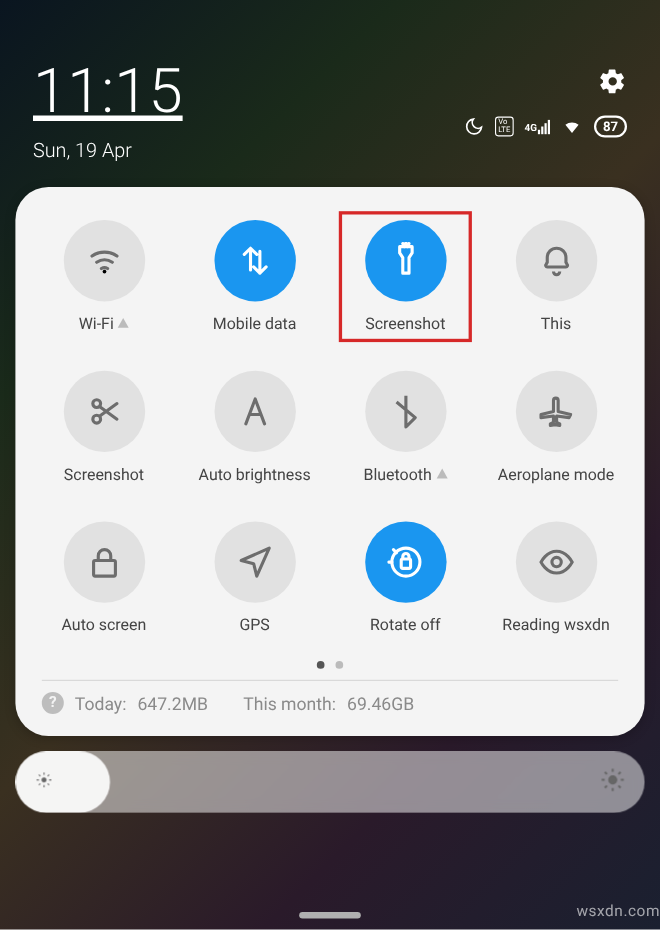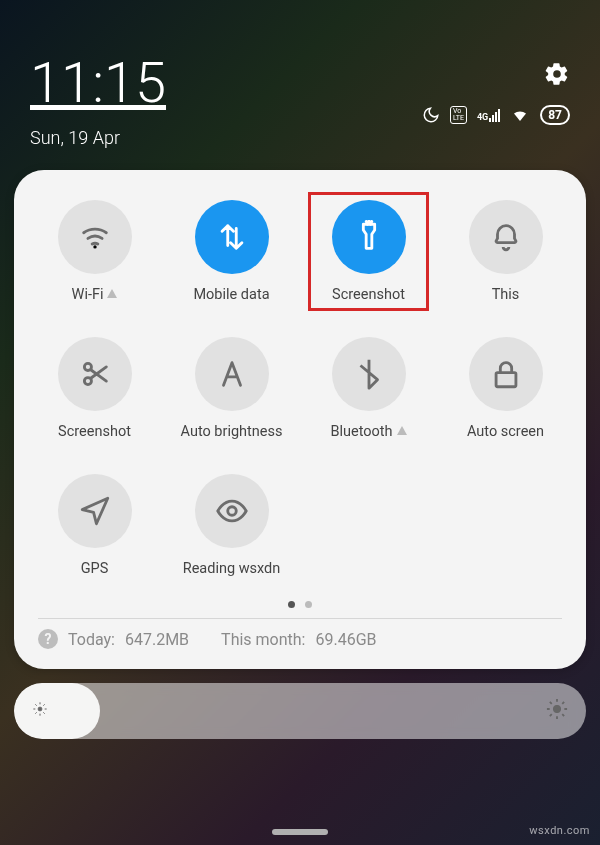--- a/index.html
+++ b/index.html
@@ -80,21 +80,21 @@
       position: absolute; left: 0; top: 0; bottom: 0; width: 15%;
       background: rgba(255,255,255,.9); border-radius: 30px;
     }
     .bright-icon { position: relative; z-index: 1; }
     .bright-icon svg { width: 22px; height: 22px; stroke: #666; fill: #666; }
     .bright-icon.low svg { width: 16px; height: 16px; }
     .handle {
       position: absolute; bottom: 10px; left: 50%; transform: translateX(-50%);
       width: 56px; height: 6px; background: #b0b0b0; border-radius: 4px;
     }
-    .watermark { position: absolute; bottom: 8px; right: 10px; color: rgba(255,255,255,.6); font-size: 11px; letter-spacing: .5px; }
+    .watermark { position: absolute; bottom: 8px; right: 0; color: rgba(255,255,255,.6); font-size: 14px; letter-spacing: .5px; }
     .volte { border: 1.5px solid #fff; border-radius: 3px; font-size: 7px; font-weight: normal; padding: 1px 2px; line-height: 1; }
     .sig4g { font-size: 9px; font-weight: bold; display: flex; align-items: flex-end; gap: 1px; }
     .sigbars { display: inline-flex; gap: 1px; align-items: flex-end; }
     .sigbars span { width: 2px; background: #fff; display: inline-block; }
   </style>
 </head>
 <body>
 
 <div class="statusbar">
   <div class="time-block">
@@ -184,32 +184,48 @@
         <div class="circle">
           <svg viewBox="0 0 24 24">
             <use href="#i-bluetooth"></use>
           </svg>
         </div>
         <div class="tile-label">Bluetooth <span class="tri"></span></div>
       </div>
       <div class="tile">
         <div class="circle">
           <svg viewBox="0 0 24 24">
+            <use href="#i-airplane"></use>
+          </svg>
+        </div>
+        <div class="tile-label">Aeroplane mode </div>
+      </div>
+      <div class="tile">
+        <div class="circle">
+          <svg viewBox="0 0 24 24">
             <use href="#i-lock"></use>
           </svg>
         </div>
         <div class="tile-label">Auto screen </div>
       </div>
       <div class="tile">
         <div class="circle">
           <svg viewBox="0 0 24 24">
             <use href="#i-navigate"></use>
           </svg>
         </div>
         <div class="tile-label">GPS </div>
+      </div>
+      <div class="tile">
+        <div class="circle active">
+          <svg viewBox="0 0 24 24">
+            <use href="#i-rotate-lock"></use>
+          </svg>
+        </div>
+        <div class="tile-label">Rotate off </div>
       </div>
       <div class="tile">
         <div class="circle">
           <svg viewBox="0 0 24 24">
             <use href="#i-eye"></use>
           </svg>
         </div>
         <div class="tile-label">Reading wsxdn </div>
       </div>
     </div>

